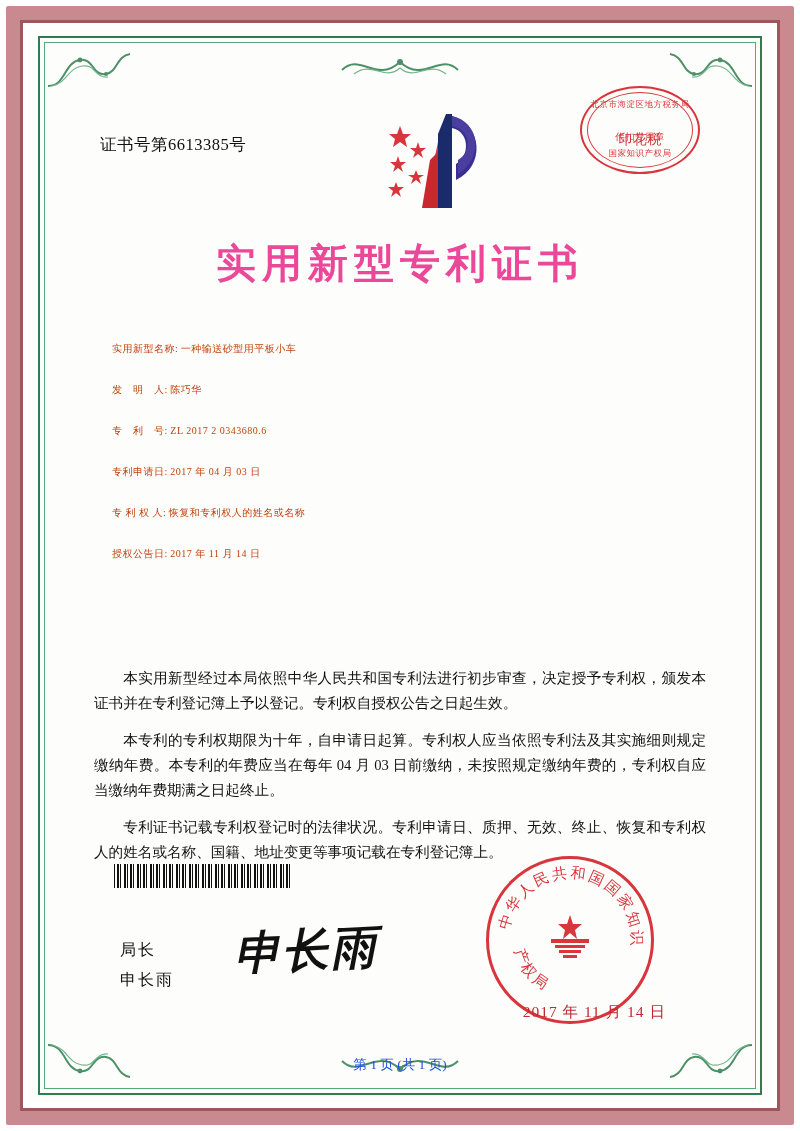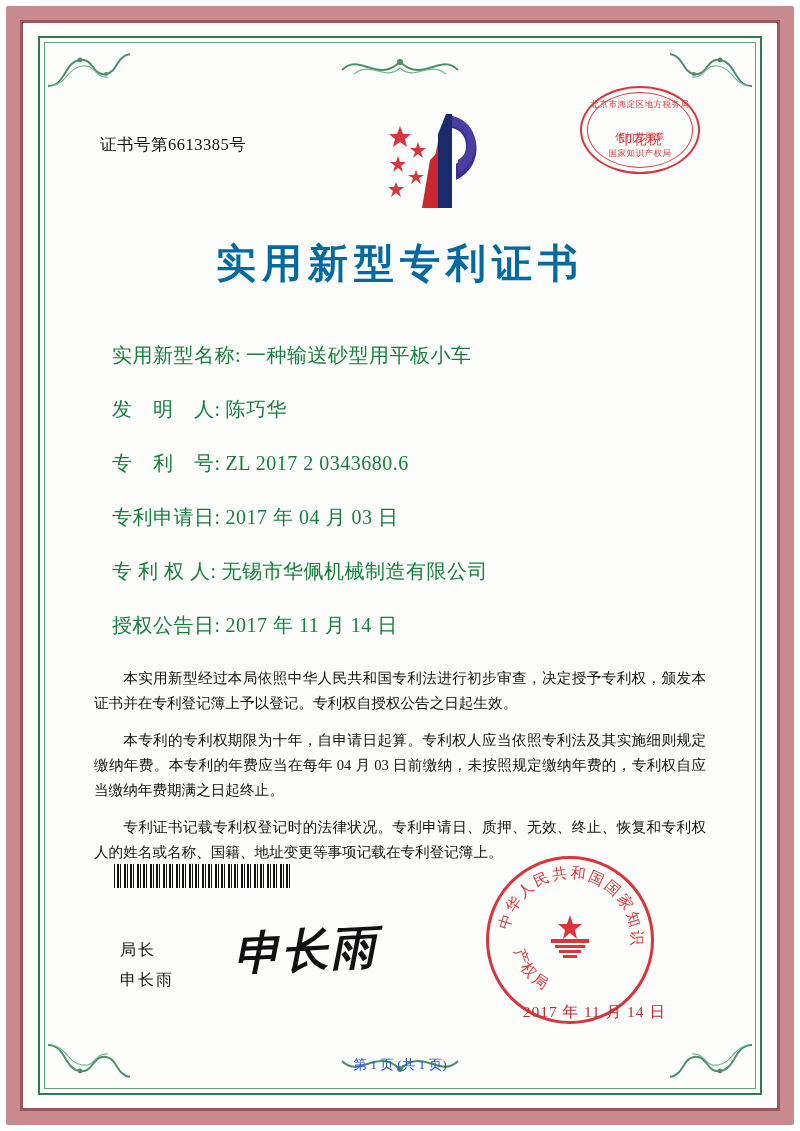--- a/index.html
+++ b/index.html
@@ -125,33 +125,33 @@
   .stamp-top .t4 { top: 62px; }
 
   .title {
     position: absolute;
     left: 0; right: 0;
     top: 162px;
     text-align: center;
     font-size: 40px;
     font-weight: bold;
     letter-spacing: 6px;
-    color: #0369a1;
+    color: #ec4899;
     font-family: "Liberation Serif", serif;
   }
 
   .fields {
     position: absolute;
     left: 52px;
     top: 268px;
     width: 600px;
   }
   .field {
-    font-size: 20px;
-    color: #15803d;
+    font-size: 10px;
+    color: #c2410c;
     margin-bottom: 27px;
     white-space: nowrap;
   }
   .field .lbl { letter-spacing: .5px; }
   .field .val { letter-spacing: .5px; }
 
   .body-text {
     position: absolute;
     left: 34px;
     top: 580px;
@@ -345,21 +345,21 @@
       <div class="field">
         <span class="lbl">专　利　号:</span>
         <span class="val">ZL 2017 2 0343680.6</span>
       </div>
       <div class="field">
         <span class="lbl">专利申请日:</span>
         <span class="val">2017 年 04 月 03 日</span>
       </div>
       <div class="field">
         <span class="lbl">专 利 权 人:</span>
-        <span class="val">无锡市华佩机械制造有限公司</span>
+        <span class="val">恢复和专利权人的姓名或名称</span>
       </div>
       <div class="field">
         <span class="lbl">授权公告日:</span>
         <span class="val">2017 年 11 月 14 日</span>
       </div>
     </div>
 
     <div class="body-text">
       <p>本实用新型经过本局依照中华人民共和国专利法进行初步审查，决定授予专利权，颁发本证书并在专利登记簿上予以登记。专利权自授权公告之日起生效。</p>
       <p>本专利的专利权期限为十年，自申请日起算。专利权人应当依照专利法及其实施细则规定缴纳年费。本专利的年费应当在每年 04 月 03 日前缴纳，未按照规定缴纳年费的，专利权自应当缴纳年费期满之日起终止。</p>

